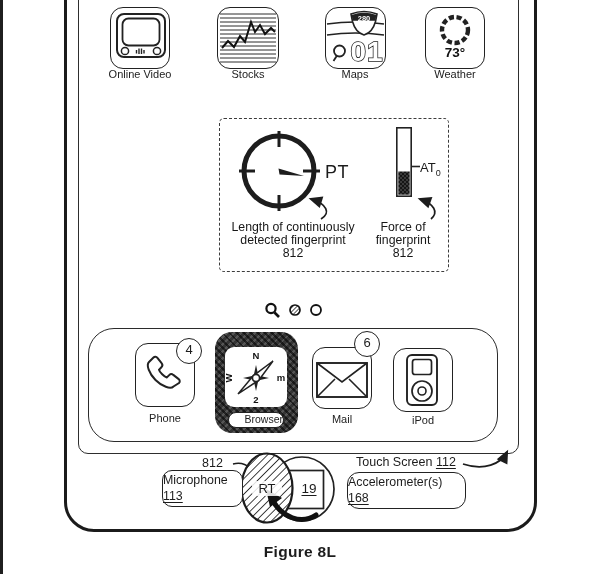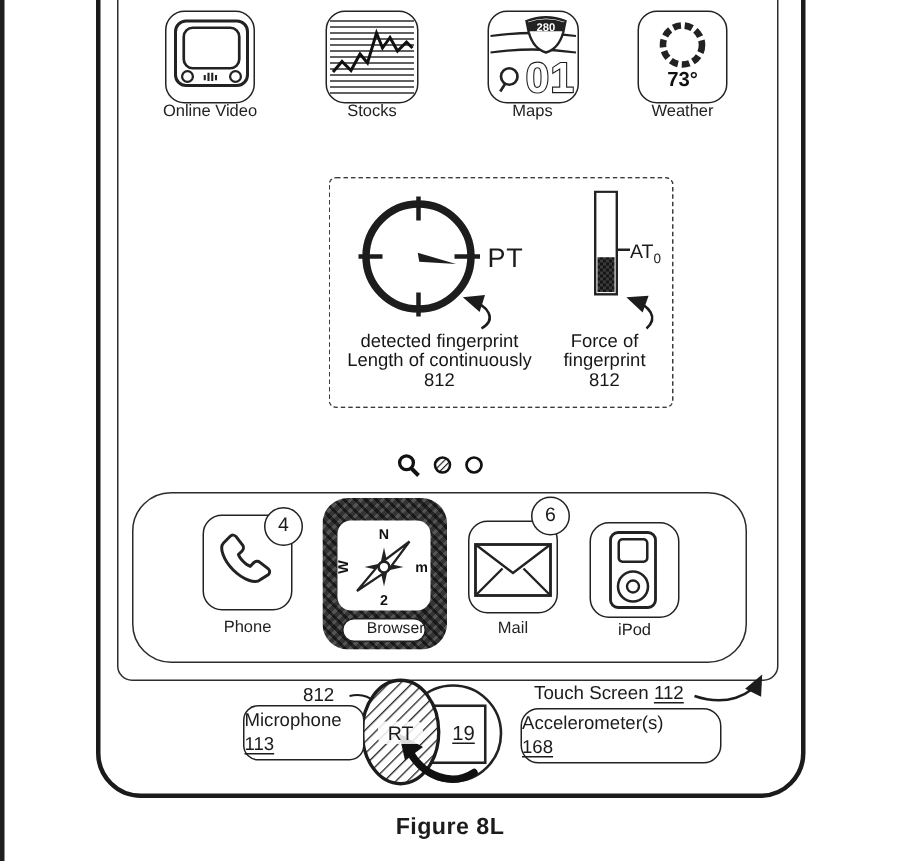--- a/index.html
+++ b/index.html
@@ -126,22 +126,22 @@
         <rect x="2" y="2" width="2" height="2" fill="#151515"></rect>
       </pattern>
     </defs>
     <rect x="0.8" y="0.8" width="14.4" height="68.4" fill="#fff" stroke="#222" stroke-width="1.6"></rect>
     <rect x="2.3" y="44.5" width="11.4" height="23.2" fill="url(#stipple)"></rect>
     <line x1="15.8" y1="39.5" x2="24" y2="39.5" stroke="#222" stroke-width="1.6"></line>
   </svg>
   <div class="abs at" style="left:420px;top:160px;"><span>AT</span><sub>0</sub></div>
 
   <div class="abs cap" style="left:219px;top:221px;width:148px;">
+    <div>Length of continuously</div>
     <div>detected fingerprint</div>
-    <div>Length of continuously</div>
     <div>812</div>
   </div>
   <div class="abs cap" style="left:353px;top:221px;width:100px;">
     <div>Force of</div>
     <div>fingerprint</div>
     <div>812</div>
   </div>
 
   <svg class="abs" style="left:219px;top:118px;pointer-events:none;" width="230" height="154" viewBox="0 0 230 154">
     <defs>
@@ -242,20 +242,20 @@
   <div class="abs smalltext" style="left:356px;top:455px;white-space:nowrap;">
     <span>Touch Screen</span>
     <span class="refnum">112</span>
   </div>
 
   <div class="abs hwbox" style="left:162px;top:470px;width:81px;height:37px;">
     <div>Microphone</div>
     <div class="refnum">113</div>
   </div>
 
-  <div class="abs hwbox" style="left:347px;top:472px;width:134px;height:37px;border-radius:12px;">
+  <div class="abs hwbox" style="left:347px;top:472px;width:119px;height:37px;border-radius:12px;">
     <div>Accelerometer(s)</div>
     <div class="refnum">168</div>
   </div>
 
   <div class="abs figcap" style="left:240px;top:543px;width:120px;">Figure 8L</div>
 
 </div>
 
 </body></html>

